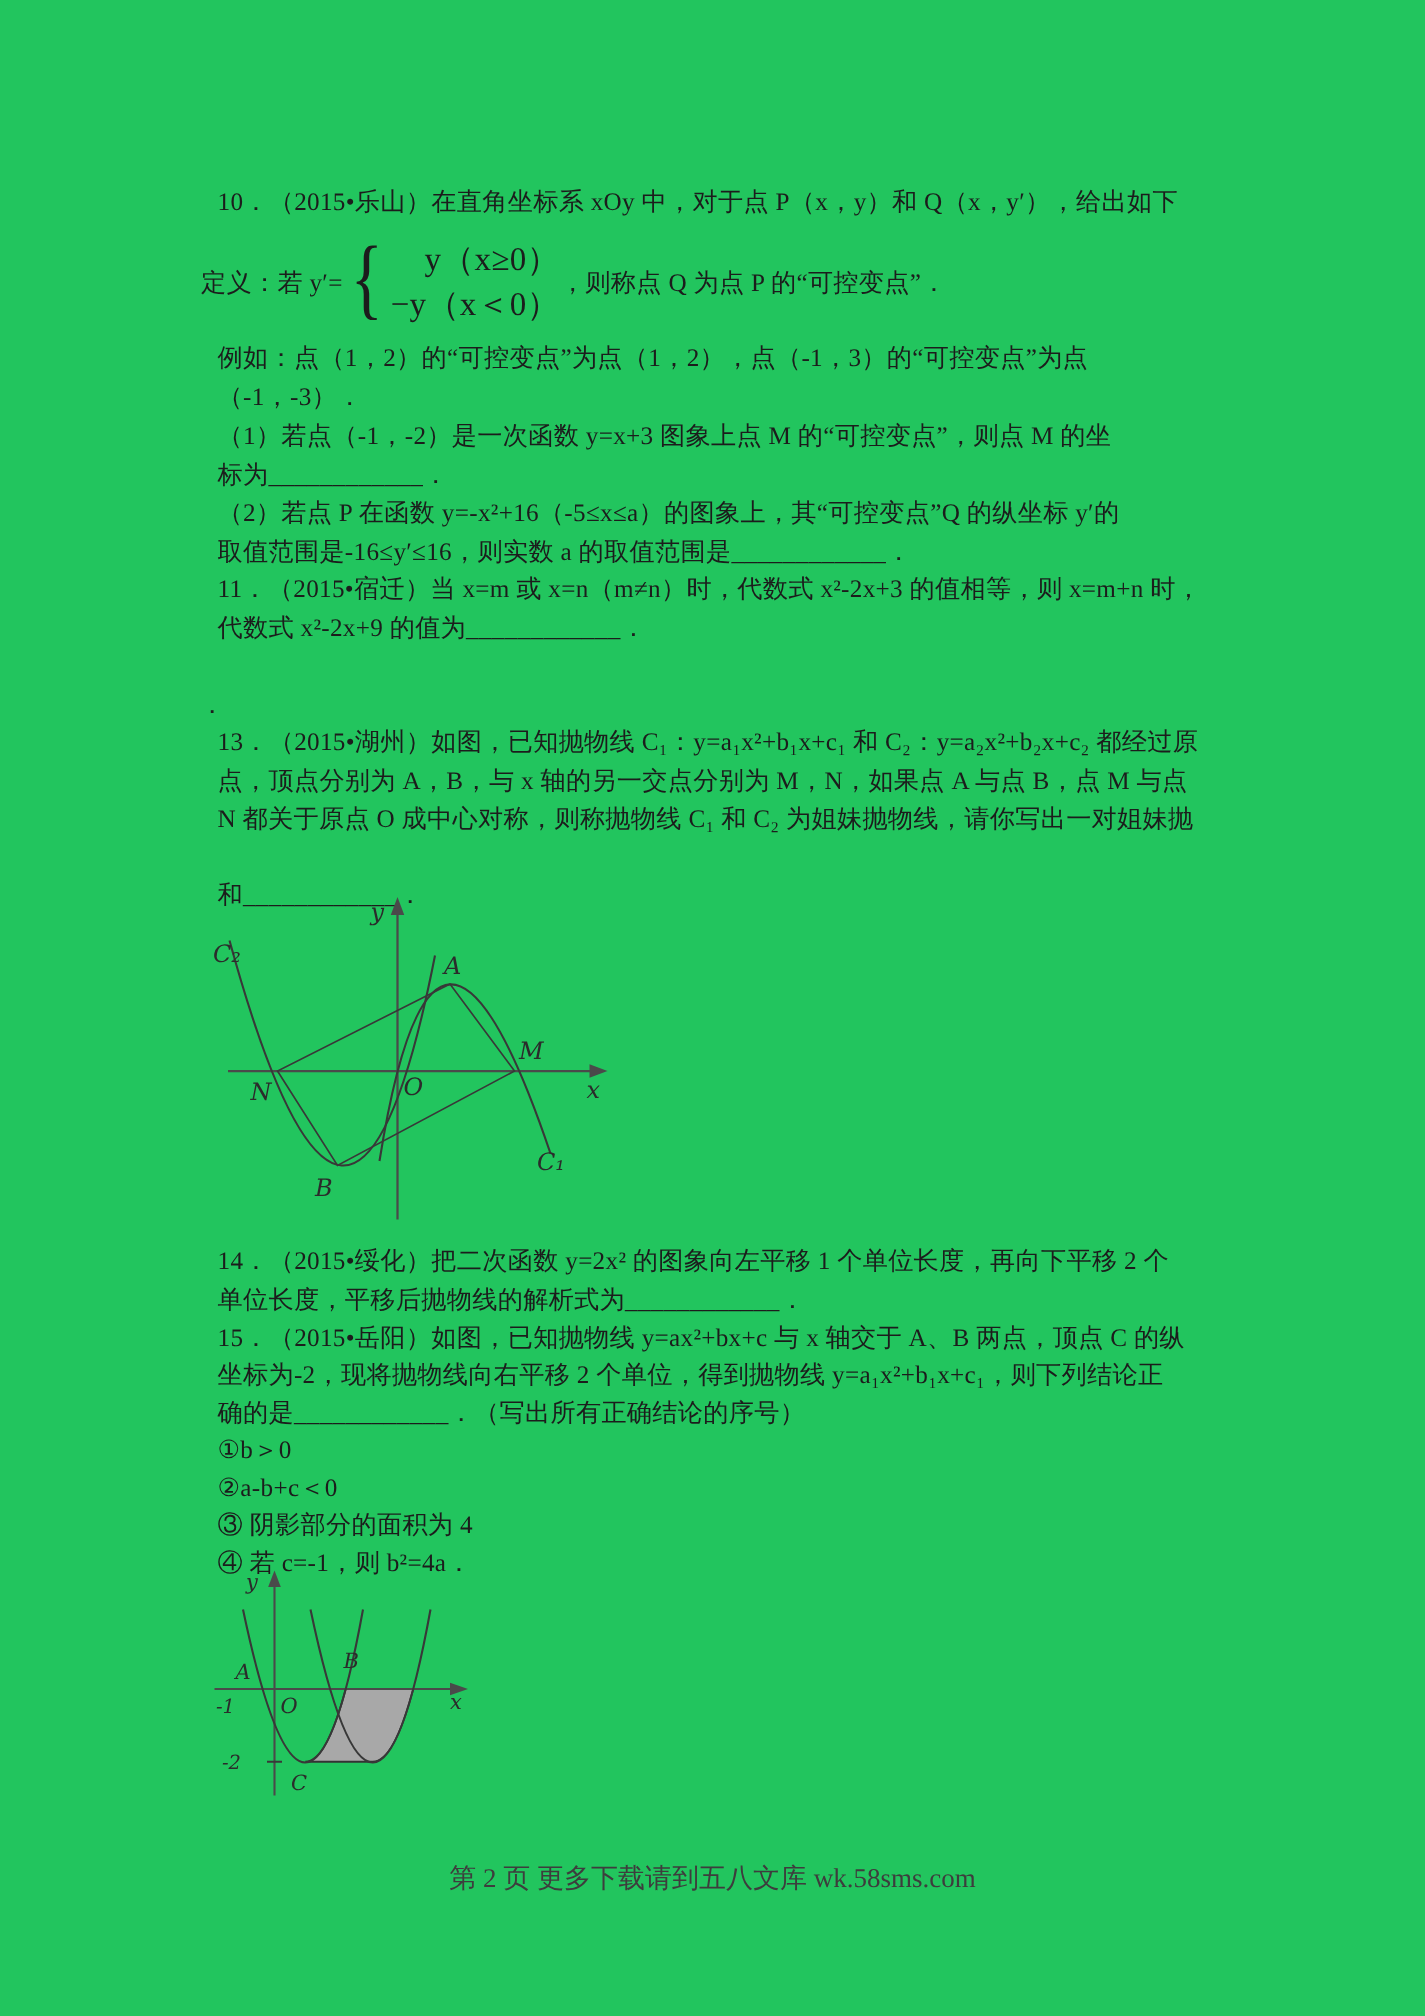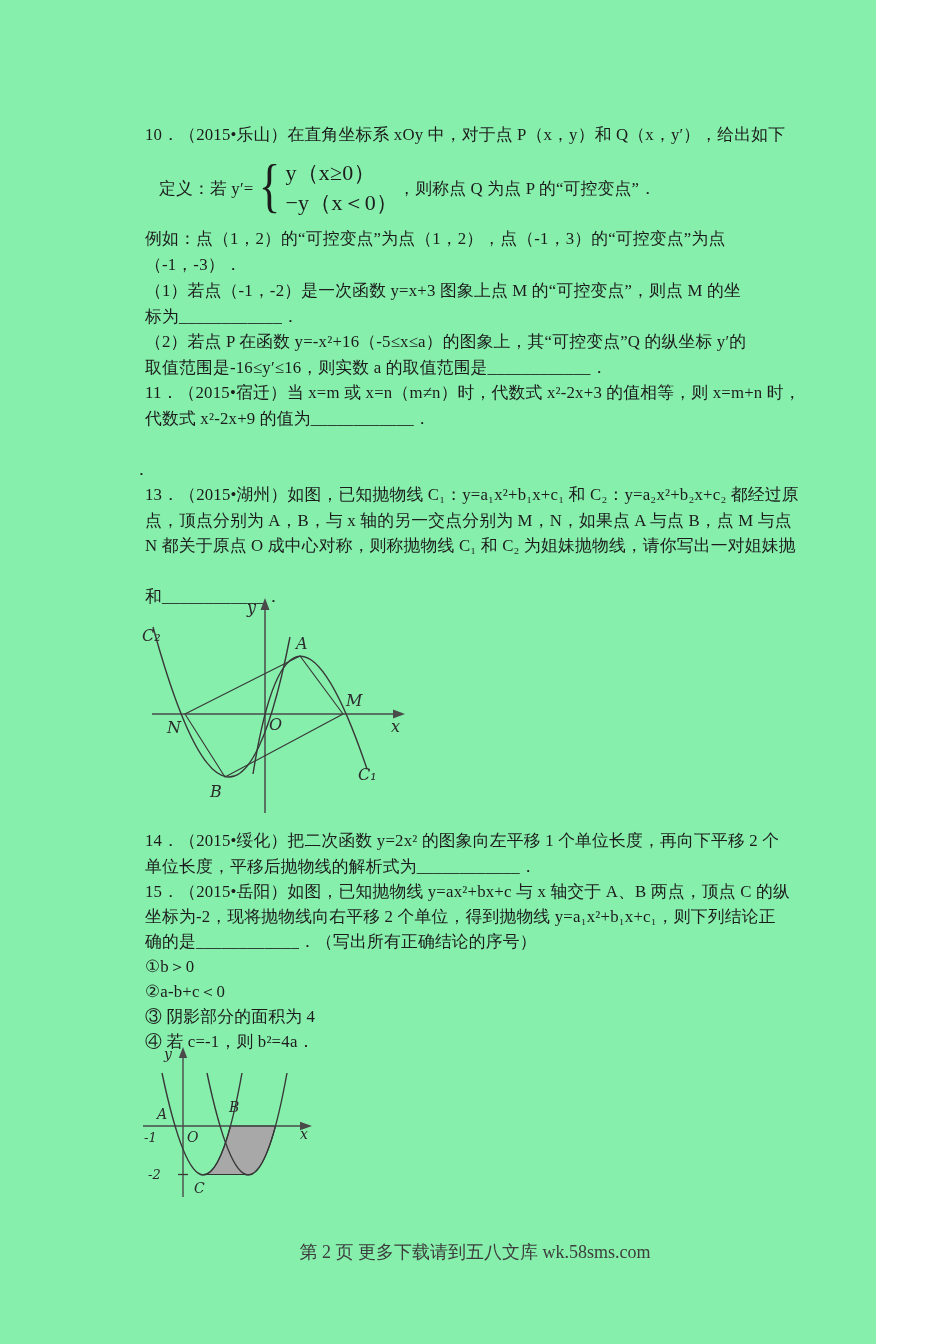--- a/index.html
+++ b/index.html
@@ -1,40 +1,40 @@
 <!DOCTYPE html>
 <html><head>
 <meta charset="utf-8">
 <style>
   html,body{margin:0;padding:0;background:#ffffff;}
   .page{
     position:relative;
-    width:876px;height:1344px;
-    background:#86efac;
+    width:950px;height:1344px;
+    background:#22c55e;
     font-family:"Liberation Serif","DejaVu Serif",serif;
     color:#1c1c1c;
     overflow:hidden;
   }
   .ln{
     position:absolute;
     left:145px;
     width:675px;
     margin:0;
     font-size:16.8px;
     line-height:1.35;
     white-space:nowrap;
     letter-spacing:0.2px;
   }
   
   .pw{
     position:absolute;
-    left:159px;top:158px;
+    left:134px;top:158px;
     display:flex;align-items:center;
     font-size:16.8px;letter-spacing:0.2px;
-    height:60px;white-space:nowrap;
+    height:60px;white-space:nowrap;text-align:right;
   }
   .pw .brace{
     font-size:60px;
     font-weight:200;
     line-height:1;
     transform:scaleX(0.75);
     margin:0 1px 6px 2px;
     color:#1c1c1c;
   }
   .pw .cases{display:flex;flex-direction:column;justify-content:center;gap:4px;}

